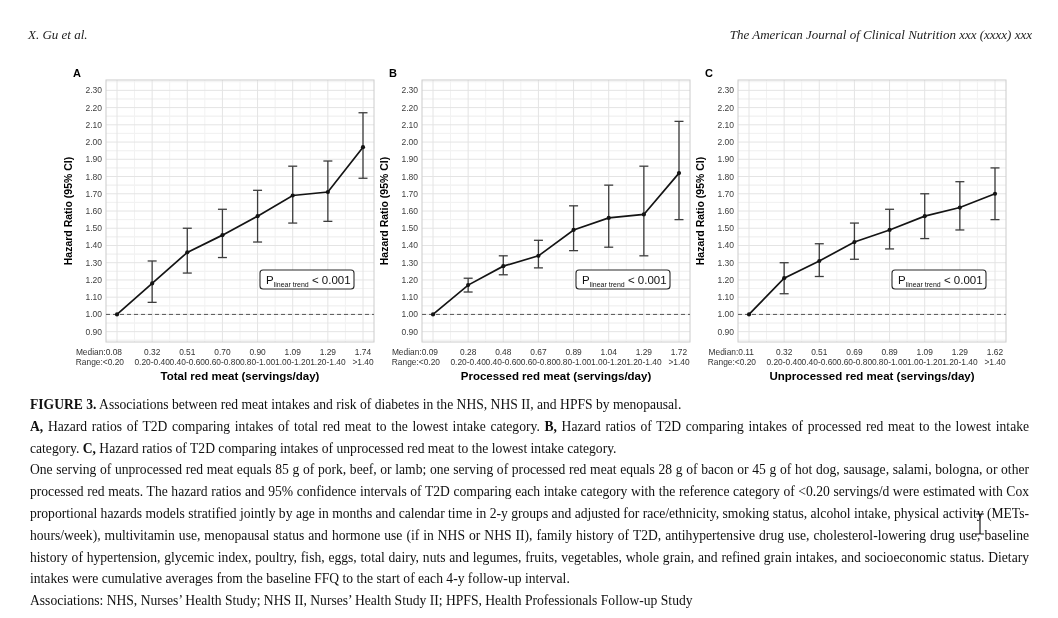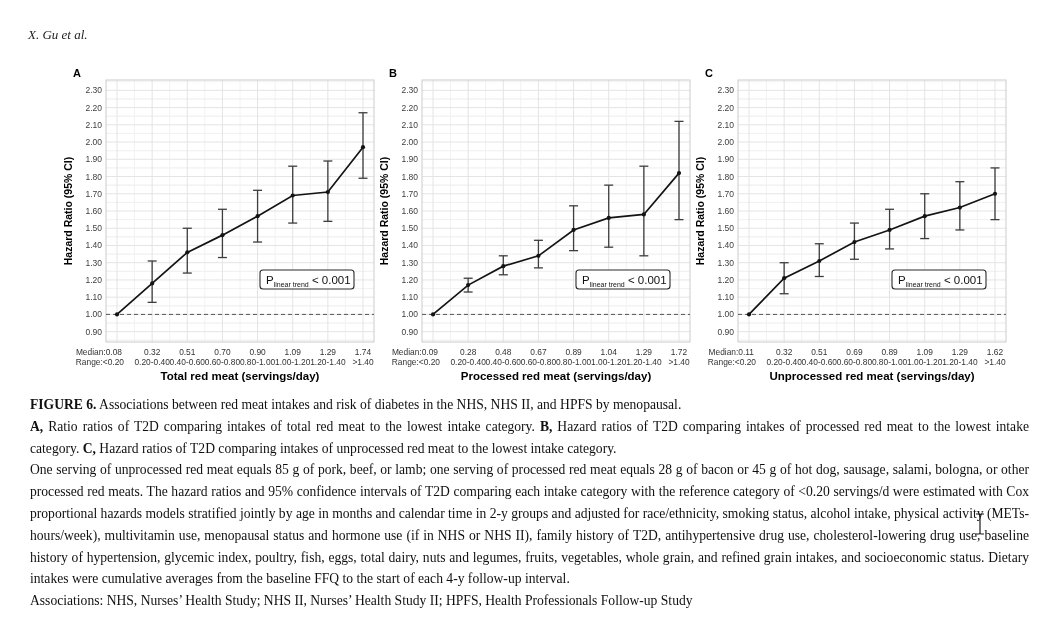--- a/index.html
+++ b/index.html
@@ -15,20 +15,21 @@
   #caption{position:absolute;top:394px;left:30px;width:999px;font-size:13.6px;line-height:21.8px;color:#101010;}
   #caption p{margin:0;text-align:justify;}
   #caption b{font-weight:bold;}
   #cursor{position:absolute;left:974px;top:513px;}
 </style>
 </head>
 <body>
 
 <div class="page-header">
   <span>X. Gu et al.</span>
+  <span>The American Journal of Clinical Nutrition xxx (xxxx) xxx</span>
 </div>
 
 <div id="figure">
     <div class="panel">
       <svg width="316" height="322">
         <line x1="44" x2="312" y1="276.27631578947364" y2="276.27631578947364" stroke="#f2f2f2" stroke-width="1"></line>
         <line x1="44" x2="312" y1="259.03947368421046" y2="259.03947368421046" stroke="#f2f2f2" stroke-width="1"></line>
         <line x1="44" x2="312" y1="241.80263157894734" y2="241.80263157894734" stroke="#f2f2f2" stroke-width="1"></line>
         <line x1="44" x2="312" y1="224.56578947368416" y2="224.56578947368416" stroke="#f2f2f2" stroke-width="1"></line>
         <line x1="44" x2="312" y1="207.328947368421" y2="207.328947368421" stroke="#f2f2f2" stroke-width="1"></line>
@@ -468,22 +469,22 @@
         <text x="195.57142857142858" y="301" text-anchor="middle" font-family="&quot;Liberation Sans&quot;,&quot;DejaVu Sans&quot;,sans-serif" font-size="8.4px" fill="#333">0.80-1.00</text>
         <text x="230.71428571428572" y="301" text-anchor="middle" font-family="&quot;Liberation Sans&quot;,&quot;DejaVu Sans&quot;,sans-serif" font-size="8.4px" fill="#333">1.00-1.20</text>
         <text x="265.8571428571429" y="301" text-anchor="middle" font-family="&quot;Liberation Sans&quot;,&quot;DejaVu Sans&quot;,sans-serif" font-size="8.4px" fill="#333">1.20-1.40</text>
         <text x="301" y="301" text-anchor="middle" font-family="&quot;Liberation Sans&quot;,&quot;DejaVu Sans&quot;,sans-serif" font-size="8.4px" fill="#333">&gt;1.40</text>
         <text x="178" y="316" text-anchor="middle" font-family="&quot;Liberation Sans&quot;,&quot;DejaVu Sans&quot;,sans-serif" font-size="11.5px" font-weight="bold" fill="#000000">Unprocessed red meat (servings/day)</text>
       </svg>
     </div>
   </div>
 
 <div id="caption">
-    <p><b>FIGURE 6.</b><span> Associations between red meat intakes and risk of diabetes in the NHS, NHS II, and HPFS by menopausal.</span></p>
-    <p><b>A,</b><span> Ratio ratios of T2D comparing intakes of total red meat to the lowest intake category. </span><b>B,</b><span> Hazard ratios of T2D comparing intakes of processed red meat to the lowest intake category. </span><b>C,</b><span> Hazard ratios of T2D comparing intakes of unprocessed red meat to the lowest intake category.</span></p>
+    <p><b>FIGURE 3.</b><span> Associations between red meat intakes and risk of diabetes in the NHS, NHS II, and HPFS by menopausal.</span></p>
+    <p><b>A,</b><span> Hazard ratios of T2D comparing intakes of total red meat to the lowest intake category. </span><b>B,</b><span> Hazard ratios of T2D comparing intakes of processed red meat to the lowest intake category. </span><b>C,</b><span> Hazard ratios of T2D comparing intakes of unprocessed red meat to the lowest intake category.</span></p>
     <p><span>One serving of unprocessed red meat equals 85 g of pork, beef, or lamb; one serving of processed red meat equals 28 g of bacon or 45 g of hot dog, sausage, salami, bologna, or other processed red meats. The hazard ratios and 95% confidence intervals of T2D comparing each intake category with the reference category of &lt;0.20 servings/d were estimated with Cox proportional hazards models stratified jointly by age in months and calendar time in 2-y groups and adjusted for race/ethnicity, smoking status, alcohol intake, physical activity (METs-hours/week), multivitamin use, menopausal status and hormone use (if in NHS or NHS II), family history of T2D, antihypertensive drug use, cholesterol-lowering drug use, baseline history of hypertension, glycemic index, poultry, fish, eggs, total dairy, nuts and legumes, fruits, vegetables, whole grain, and refined grain intakes, and socioeconomic status. Dietary intakes were cumulative averages from the baseline FFQ to the start of each 4-y follow-up interval.</span></p>
     <p><span>Associations: NHS, Nurses’ Health Study; NHS II, Nurses’ Health Study II; HPFS, Health Professionals Follow-up Study</span></p>
   </div>
 
 <div id="cursor">
   <svg width="12" height="22" viewBox="0 0 12 22">
     <path d="M2 1 H5 M7 1 H10 M6 1 V21 M2 21 H5 M7 21 H10 M5 1 Q6 2 7 1 M5 21 Q6 20 7 21" stroke="#1a1a1a" stroke-width="1.2" fill="none"></path>
   </svg>
 </div>
 

